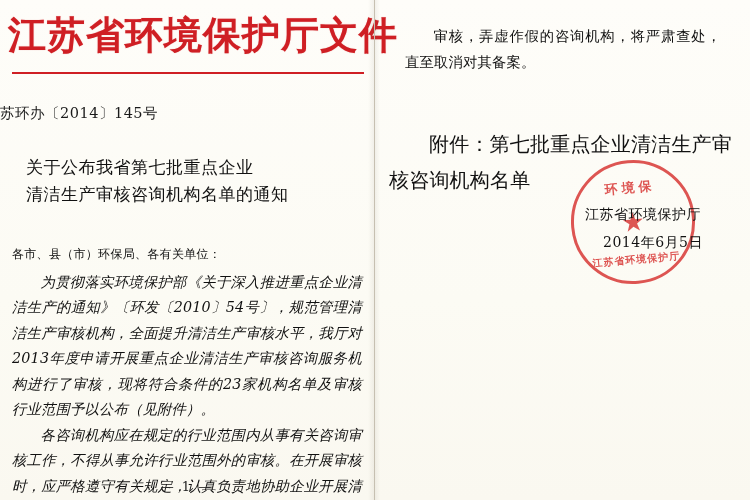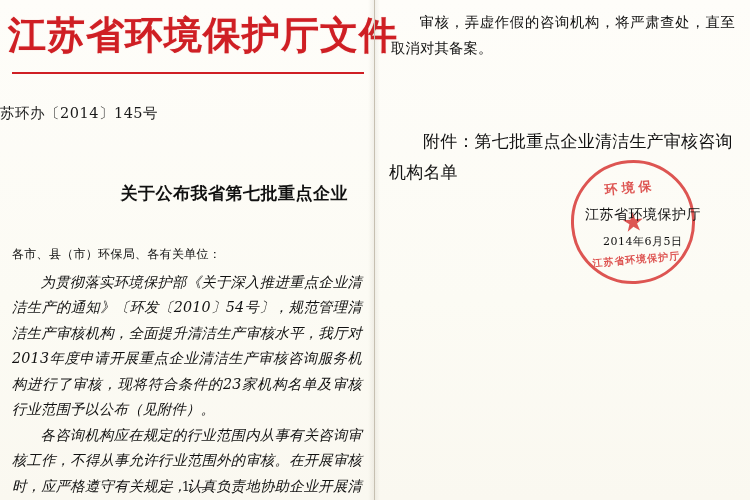--- a/index.html
+++ b/index.html
@@ -67,25 +67,25 @@
     left: 0;
     top: 104px;
     width: 374px;
     font-size: 14.5px;
     color: #1a1a1a;
     letter-spacing: 0.5px;
   }
   .doc-title {
     position: absolute;
     left: 26px;
-    top: 180px;
+    top: 154px;
     width: 322px;
-    text-align: right;
+    text-align: left;
     font-size: 17px;
-    font-weight: bold;
+    font-weight: normal;
     line-height: 1.6;
     color: #111;
     letter-spacing: 0.5px;
   }
   .salutation {
     position: absolute;
     left: 12px;
     top: 246px;
     font-size: 12px;
     color: #111;
@@ -130,29 +130,29 @@
     left: 14px;
     top: 8px;
     width: 348px;
     font-size: 14.3px;
     line-height: 1.8;
     color: #111;
     text-align: justify;
     letter-spacing: 0.2px;
   }
   .body-right p {
-    margin: 2px;
+    margin: 16px;
     text-indent: 2em;
   }
   .attachment {
     position: absolute;
     left: 14px;
     top: 126px;
     width: 348px;
-    font-size: 17px;
+    font-size: 20px;
     line-height: 1.8;
     color: #111;
     text-indent: 2em;
     letter-spacing: 0.2px;
   }
   
   .seal {
     position: absolute;
     left: 196px;
     top: 160px;
@@ -200,21 +200,21 @@
     top: 206px;
     font-size: 14px;
     color: #111;
     letter-spacing: 0.5px;
     white-space: nowrap;
   }
   .signature-date {
     position: absolute;
     left: 228px;
     top: 234px;
-    font-size: 11px;
+    font-size: 14px;
     color: #111;
     letter-spacing: 0.5px;
     white-space: nowrap;
   }
   .pagenum-right {
     position: absolute;
     left: 0;
     bottom: 6px;
     width: 375px;
     text-align: center;
@@ -240,20 +240,21 @@
   <div class="left">
 
     <div class="masthead">江苏省环境保护厅文件</div>
 
     <div class="mast-rule"></div>
 
     <div class="docnum">苏环办〔2014〕145号</div>
 
     <div class="doc-title">
       <div>关于公布我省第七批重点企业</div>
+      <div>清洁生产审核咨询机构名单的通知</div>
     </div>
 
     <div class="salutation">各市、县（市）环保局、各有关单位：</div>
 
     <div class="body-left">
       <p>为贯彻落实环境保护部《关于深入推进重点企业清洁生产的通知》〔环发〔2010〕54号〕，规范管理清洁生产审核机构，全面提升清洁生产审核水平，我厅对2013年度申请开展重点企业清洁生产审核咨询服务机构进行了审核，现将符合条件的23家机构名单及审核行业范围予以公布（见附件）。</p>
       <p>各咨询机构应在规定的行业范围内从事有关咨询审核工作，不得从事允许行业范围外的审核。在开展审核时，应严格遵守有关规定，认真负责地协助企业开展清洁生产审核，努力提高审核绩效。对不按照行业范围、不按照规定内容、程序进行清洁生产</p>
     </div>
 
     <div class="pagenum">— 1 —</div>

